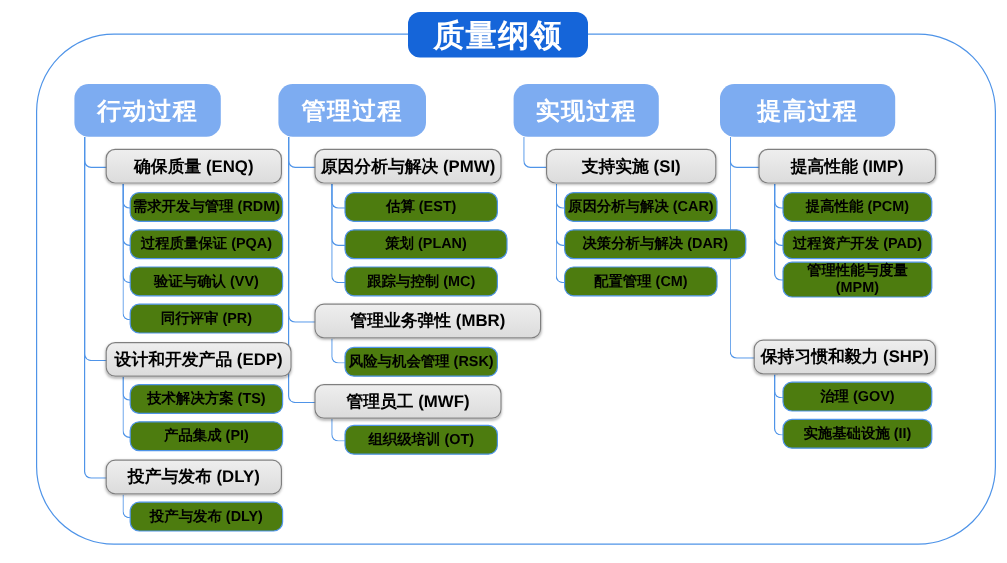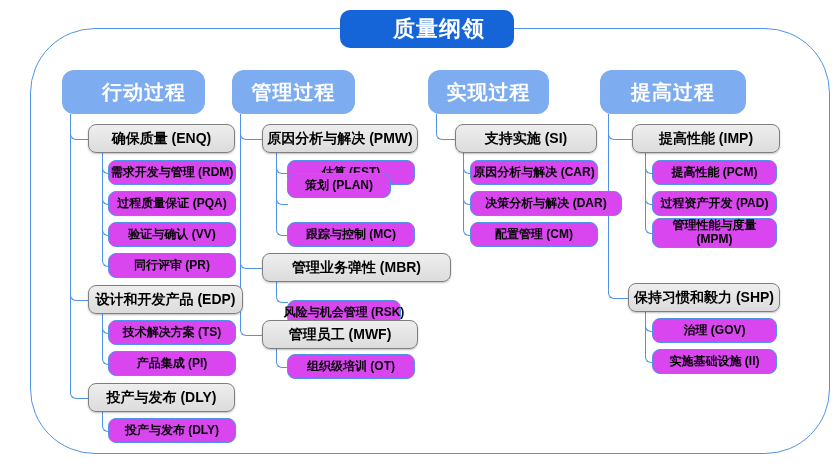--- a/index.html
+++ b/index.html
@@ -7,36 +7,36 @@
     position:relative;width:839px;height:469px;background:#ffffff;overflow:hidden;
     font-family:"Liberation Sans","DejaVu Sans",sans-serif;
   }
   .frame{
     position:absolute;left:30px;top:28px;width:798px;height:424px;
     border:1.5px solid #4f94e8;border-radius:65px;background:transparent;
   }
   .title{
     position:absolute;left:340px;top:10px;width:150px;height:38px;
     background:#1565d9;border-radius:10px;color:#ffffff;
-    font-size:22px;font-weight:bold;display:flex;align-items:center;justify-content:center;
-    z-index:5;letter-spacing:1px;padding-left:24px;
+    font-size:26px;font-weight:bold;display:flex;align-items:center;justify-content:center;
+    z-index:5;letter-spacing:1px;
   }
   .colhead{
     position:absolute;height:44px;background:#7dacf1;border-radius:12px;color:#ffffff;
     font-size:20px;font-weight:bold;display:flex;align-items:center;justify-content:center;
     z-index:3;letter-spacing:1px;
   }
   .gnode{
     position:absolute;height:29px;background:linear-gradient(#eeeeee,#dcdcdc);
     border:1.5px solid #7f7f7f;border-radius:8px;color:#000000;
     font-size:14px;font-weight:bold;display:flex;align-items:center;justify-content:center;
     z-index:3;white-space:nowrap;box-shadow:0 1px 2px rgba(0,0,0,0.25);box-sizing:border-box;
   }
   .leaf{
-    position:absolute;height:25px;background:#d946ef;
+    position:absolute;height:25px;background:#4d7c0f;
     border:1.5px solid #4f94e8;border-radius:8px;color:#000000;
     font-size:12px;font-weight:bold;display:flex;align-items:center;justify-content:center;
     z-index:3;white-space:nowrap;box-sizing:border-box;
   }
   .leaf.wrap{white-space:normal;text-align:center;line-height:1.15;}
   .conn{
     position:absolute;border-left:1.5px solid #4f94e8;border-bottom:1.5px solid #4f94e8;
     border-bottom-left-radius:6px;z-index:1;
   }
 </style>
@@ -75,42 +75,42 @@
   <div class="conn" style="left:463px;top:153px;width:7px;height:82px;"></div>
 
   <div class="conn" style="left:608px;top:114px;width:24px;height:25px;"></div>
   <div class="conn" style="left:608px;top:114px;width:20px;height:184px;"></div>
   <div class="conn" style="left:645px;top:153px;width:7px;height:20px;"></div>
   <div class="conn" style="left:645px;top:153px;width:7px;height:51px;"></div>
   <div class="conn" style="left:645px;top:153px;width:7px;height:80px;"></div>
   <div class="conn" style="left:645px;top:312px;width:7px;height:19px;"></div>
   <div class="conn" style="left:645px;top:312px;width:7px;height:50px;"></div>
 
-  <div class="colhead" style="left:62px;top:70px;width:122px;padding-left:21px;">行动过程</div>
+  <div class="colhead" style="left:62px;top:70px;width:122px;">行动过程</div>
   <div class="colhead" style="left:232px;top:70px;width:123px;">管理过程</div>
   <div class="colhead" style="left:428px;top:70px;width:121px;">实现过程</div>
   <div class="colhead" style="left:600px;top:70px;width:146px;">提高过程</div>
 
   <div class="gnode" style="left:88px;top:124px;width:147px;">确保质量 (ENQ)</div>
   <div class="leaf" style="left:108px;top:160px;width:128px;">需求开发与管理 (RDM)</div>
   <div class="leaf" style="left:108px;top:191px;width:128px;">过程质量保证 (PQA)</div>
   <div class="leaf" style="left:108px;top:253px;width:128px;">同行评审 (PR)</div>
   <div class="leaf" style="left:108px;top:222px;width:128px;">验证与确认 (VV)</div>
   <div class="gnode" style="left:88px;top:285px;width:155px;">设计和开发产品 (EDP)</div>
   <div class="leaf" style="left:108px;top:320px;width:128px;">技术解决方案 (TS)</div>
   <div class="leaf" style="left:108px;top:351px;width:128px;">产品集成 (PI)</div>
   <div class="gnode" style="left:88px;top:383px;width:147px;">投产与发布 (DLY)</div>
   <div class="leaf" style="left:108px;top:418px;width:128px;">投产与发布 (DLY)</div>
 
   <div class="gnode" style="left:262px;top:124px;width:156px;">原因分析与解决 (PMW)</div>
   <div class="leaf" style="left:287px;top:160px;width:128px;">估算 (EST)</div>
-  <div class="leaf" style="left:287px;top:173px;width:104px;">策划 (PLAN)</div>
+  <div class="leaf" style="left:287px;top:191px;width:136px;">策划 (PLAN)</div>
   <div class="leaf" style="left:287px;top:222px;width:128px;">跟踪与控制 (MC)</div>
   <div class="gnode" style="left:262px;top:253px;width:189px;">管理业务弹性 (MBR)</div>
-  <div class="leaf" style="left:287px;top:289px;width:114px;margin-top:11px;">风险与机会管理 (RSK)</div>
+  <div class="leaf" style="left:287px;top:289px;width:128px;">风险与机会管理 (RSK)</div>
   <div class="gnode" style="left:262px;top:320px;width:156px;">管理员工 (MWF)</div>
   <div class="leaf" style="left:287px;top:354px;width:128px;">组织级培训 (OT)</div>
 
   <div class="gnode" style="left:455px;top:124px;width:142px;">支持实施 (SI)</div>
   <div class="leaf" style="left:470px;top:160px;width:128px;">原因分析与解决 (CAR)</div>
   <div class="leaf" style="left:470px;top:191px;width:152px;">决策分析与解决 (DAR)</div>
   <div class="leaf" style="left:470px;top:222px;width:128px;">配置管理 (CM)</div>
 
   <div class="gnode" style="left:632px;top:124px;width:148px;">提高性能 (IMP)</div>
   <div class="leaf" style="left:652px;top:160px;width:125px;">提高性能 (PCM)</div>

